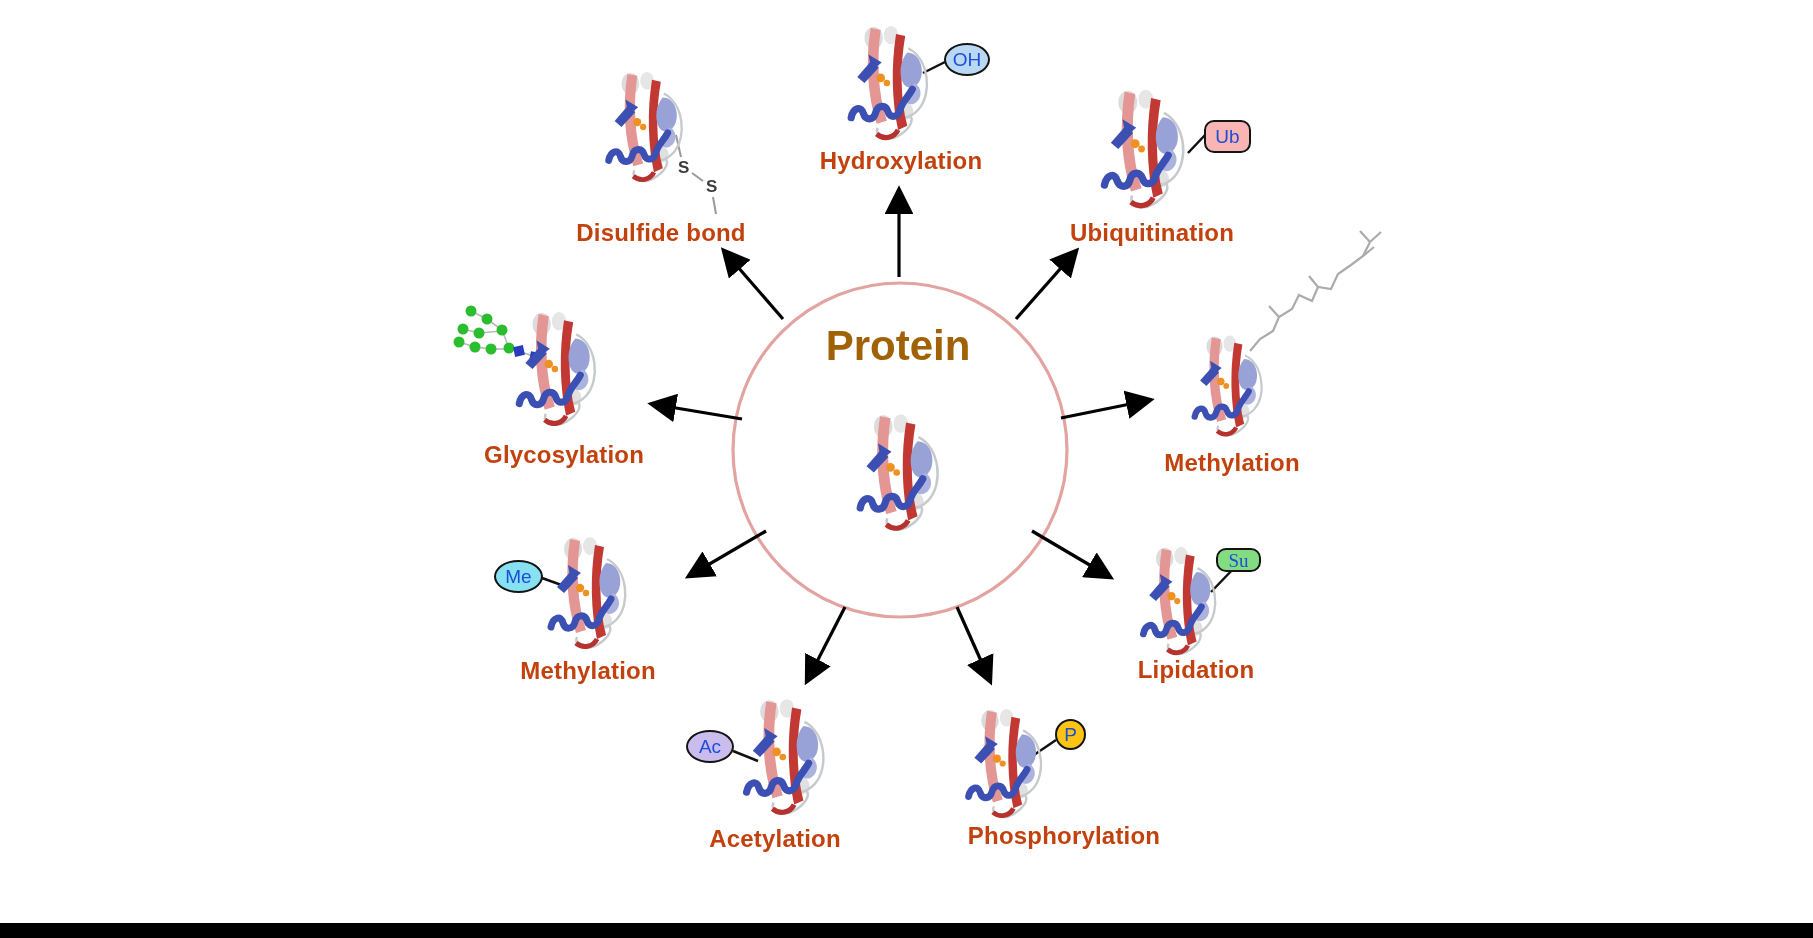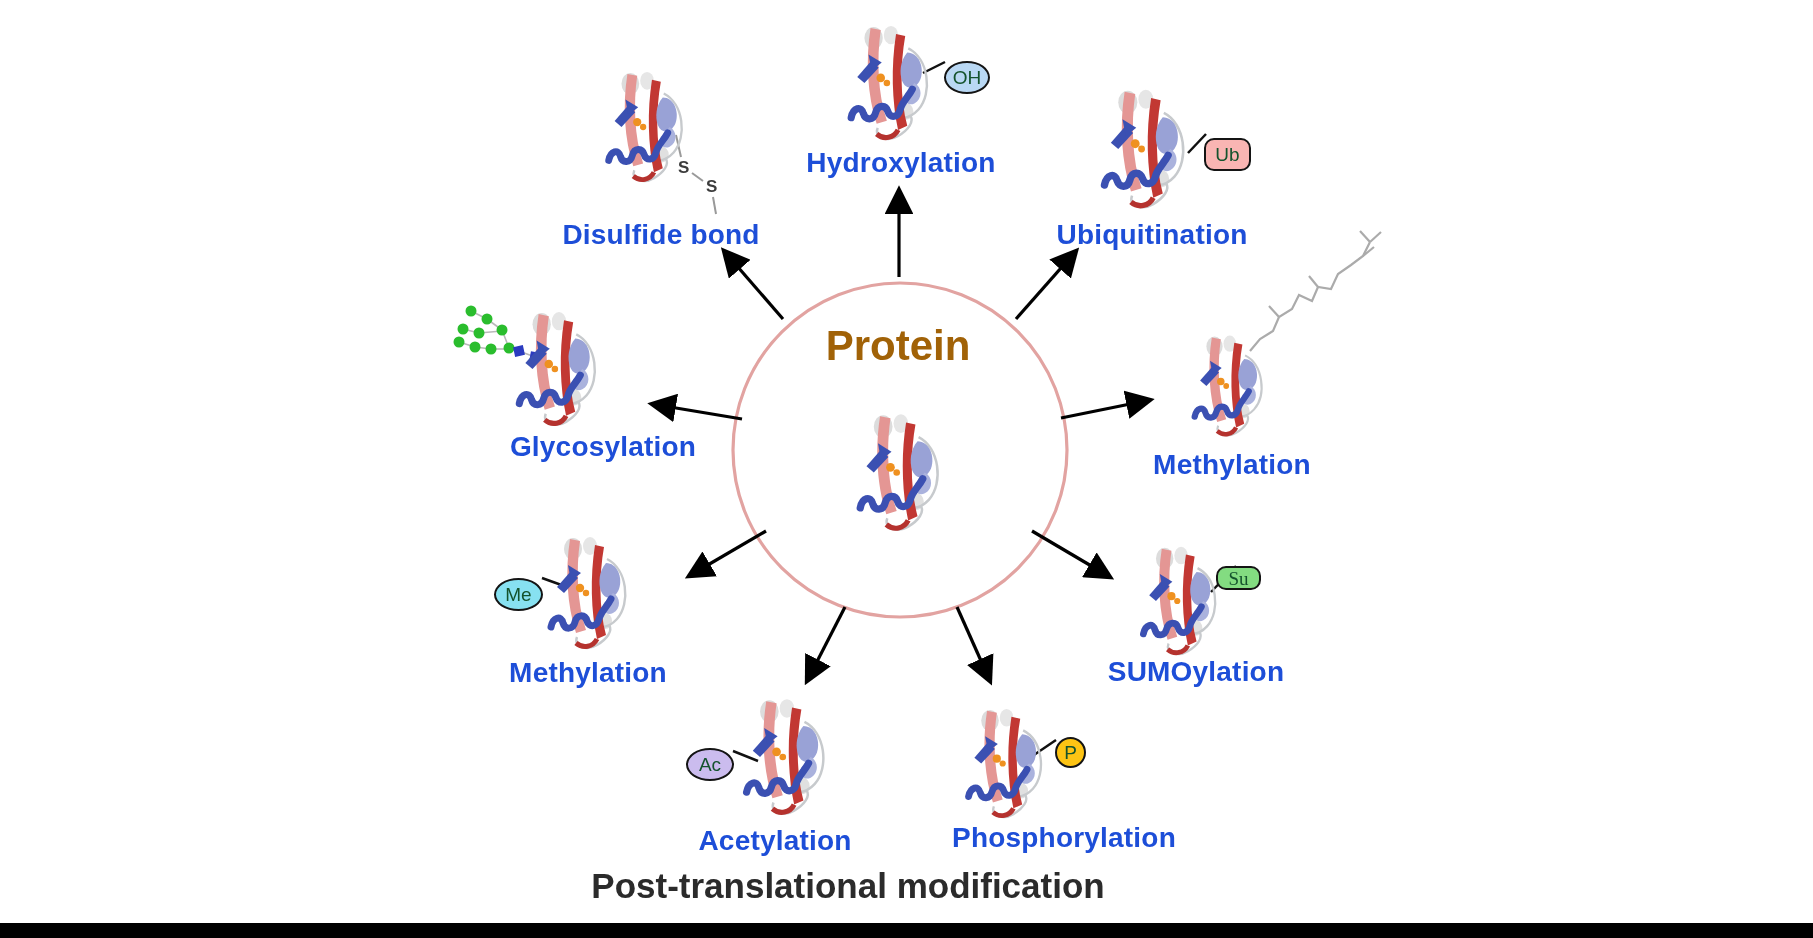--- a/index.html
+++ b/index.html
@@ -4,30 +4,30 @@
 <style>
   html,body{margin:0;padding:0;}
   body{
     width:1813px;height:938px;position:relative;overflow:hidden;
     background:#ffffff;font-family:"Liberation Sans",sans-serif;
   }
   .stage{position:absolute;left:0;top:0;width:1813px;height:938px;background:#ffffff;}
   .gfx{position:absolute;left:0;top:0;}
   .lbl{
     position:absolute;transform:translateX(-50%);
-    font-weight:bold;font-size:28px;color:#1d4ed8;white-space:nowrap;letter-spacing:.2px;
+    font-weight:bold;font-size:24px;color:#c2410c;white-space:nowrap;letter-spacing:.2px;
   }
   .center-lbl{
     position:absolute;transform:translateX(-50%);
     font-weight:bold;font-size:42px;color:#a16207;white-space:nowrap;
   }
   .badge{
     position:absolute;display:flex;align-items:center;justify-content:center;
     border:2.5px solid #141414;box-sizing:border-box;
-    font-size:19px;color:#14532d;line-height:1;margin-top:18px;
+    font-size:19px;color:#1d4ed8;line-height:1;
   }
   .badge.ellipse{border-radius:50%;}
   .badge.rrect{border-radius:10px;text-align:right;}
   .badge.circle{border-radius:50%;}
   .s-letter{
     position:absolute;font-size:17px;font-weight:bold;color:#3c3c3c;line-height:1;
   }
   .figure-title{
     position:absolute;transform:translateX(-50%);
     font-weight:bold;font-size:35px;color:#2b2b2b;white-space:nowrap;
@@ -142,33 +142,32 @@
     <use href="#prot" x="543" y="530" width="100" height="126"></use>
     <use href="#prot" x="511" y="308" width="102" height="122"></use>
     <use href="#prot" x="596" y="68" width="108" height="118"></use>
   </svg>
 
   <div class="center-lbl" style="left:898px;top:322px;">Protein</div>
 
   <div class="lbl" style="left:901px;top:147px;">Hydroxylation</div>
   <div class="lbl" style="left:1152px;top:219px;">Ubiquitination</div>
   <div class="lbl" style="left:1232px;top:449px;">Methylation</div>
-  <div class="lbl" style="left:1196px;top:656px;">SUMOylation</div>
+  <div class="lbl" style="left:1196px;top:656px;">Lipidation</div>
   <div class="lbl" style="left:1016px;top:822px;margin-left:48px;">Phosphorylation</div>
   <div class="lbl" style="left:775px;top:825px;">Acetylation</div>
   <div class="lbl" style="left:588px;top:657px;">Methylation</div>
-  <div class="lbl" style="left:564px;top:431px;margin-left:39px;">Glycosylation</div>
+  <div class="lbl" style="left:564px;top:441px;">Glycosylation</div>
   <div class="lbl" style="left:661px;top:219px;">Disulfide bond</div>
 
   <div class="badge ellipse" style="left: 944px; top: 43px; width: 46px; height: 33px; background-color: rgb(185, 216, 244);">OH</div>
   <div class="badge rrect" style="left: 1204px; top: 120px; width: 47px; height: 33px; background-color: rgb(249, 181, 179);">Ub</div>
   <div class="badge rrect" style="left: 1216px; top: 548px; width: 45px; height: 24px; background-color: rgb(131, 220, 129); font-family: Liberation Serif, serif;">Su</div>
   <div class="badge circle" style="left: 1055px; top: 719px; width: 31px; height: 31px; background-color: rgb(253, 196, 20);">P</div>
   <div class="badge ellipse" style="left: 686px; top: 730px; width: 48px; height: 33px; background-color: rgb(203, 188, 238);">Ac</div>
   <div class="badge ellipse" style="left: 494px; top: 560px; width: 49px; height: 33px; background-color: rgb(135, 225, 241);">Me</div>
 
   <div class="s-letter" style="left:678px;top:159px;">S</div>
   <div class="s-letter" style="left:706px;top:178px;">S</div>
 
-  <div class="figure-title" style="left:848px;top:866px;">Post-translational modification</div>
 
   <div class="bottom-bar"></div>
 </div>
 
 </body></html>

